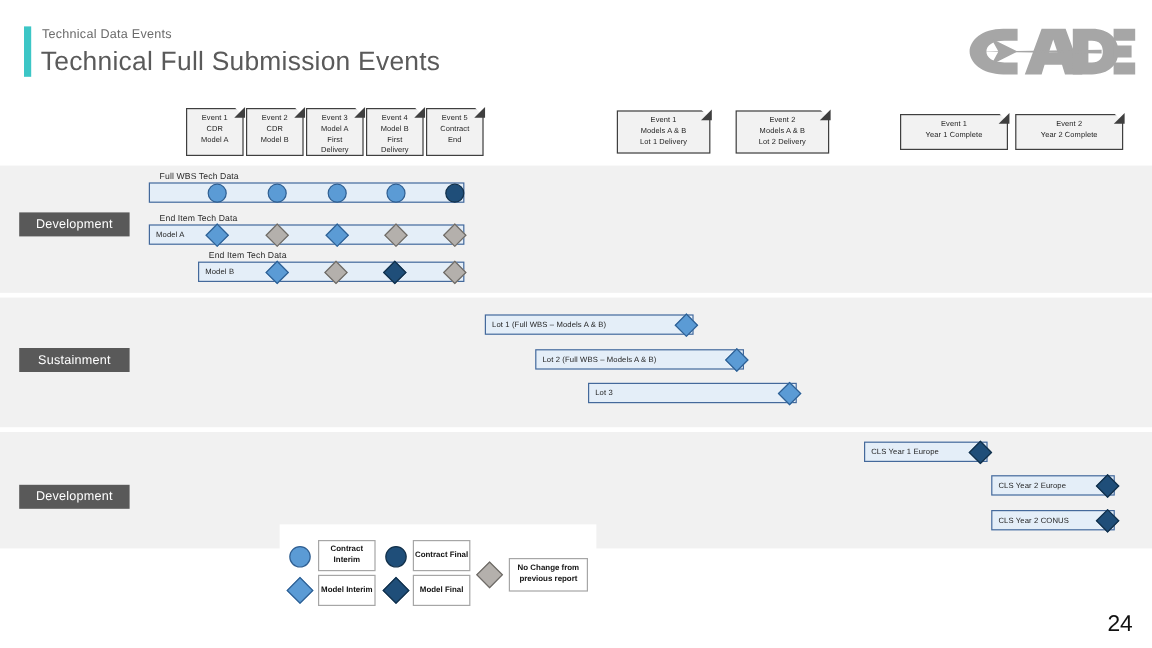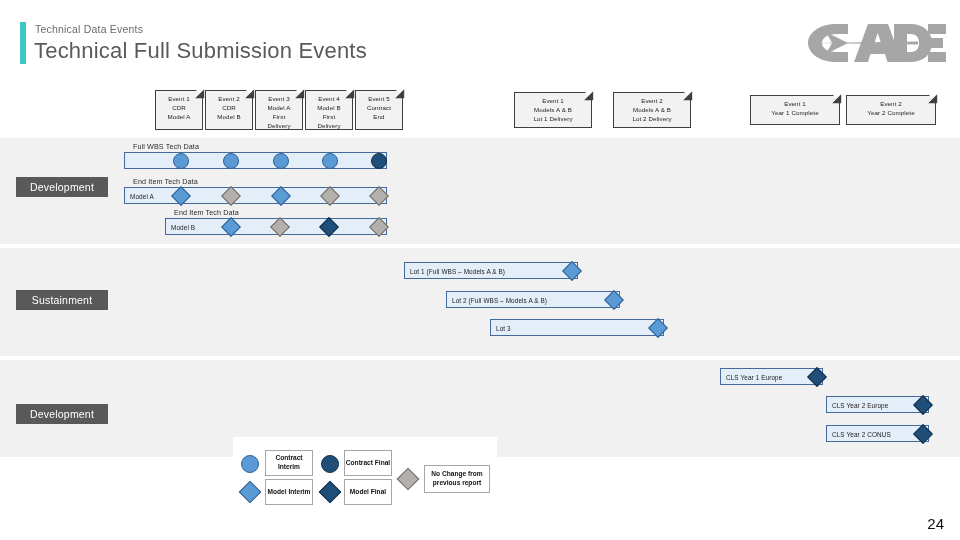--- a/index.html
+++ b/index.html
@@ -111,21 +111,21 @@
     border: 1px solid #a6a6a6; background: #ffffff;
     font-size: 6.6px; color: #111; text-align: center;
     line-height: 1.35; display: flex; align-items: center; justify-content: center;
     font-weight: bold;
   }
   .lg-box span { display: block; width: 100%; }
 
   
   #pageno {
     position: absolute; right: 16px; bottom: 8px;
-    font-size: 15px; color: #111;
+    font-size: 19px; color: #111;
   }
 </style>
 </head>
 <body>
 
 <div id="slide">
 
   <div class="hdr-accent"></div>
   <div class="hdr-kicker">Technical Data Events</div>
   <div class="hdr-title">Technical Full Submission Events</div>

